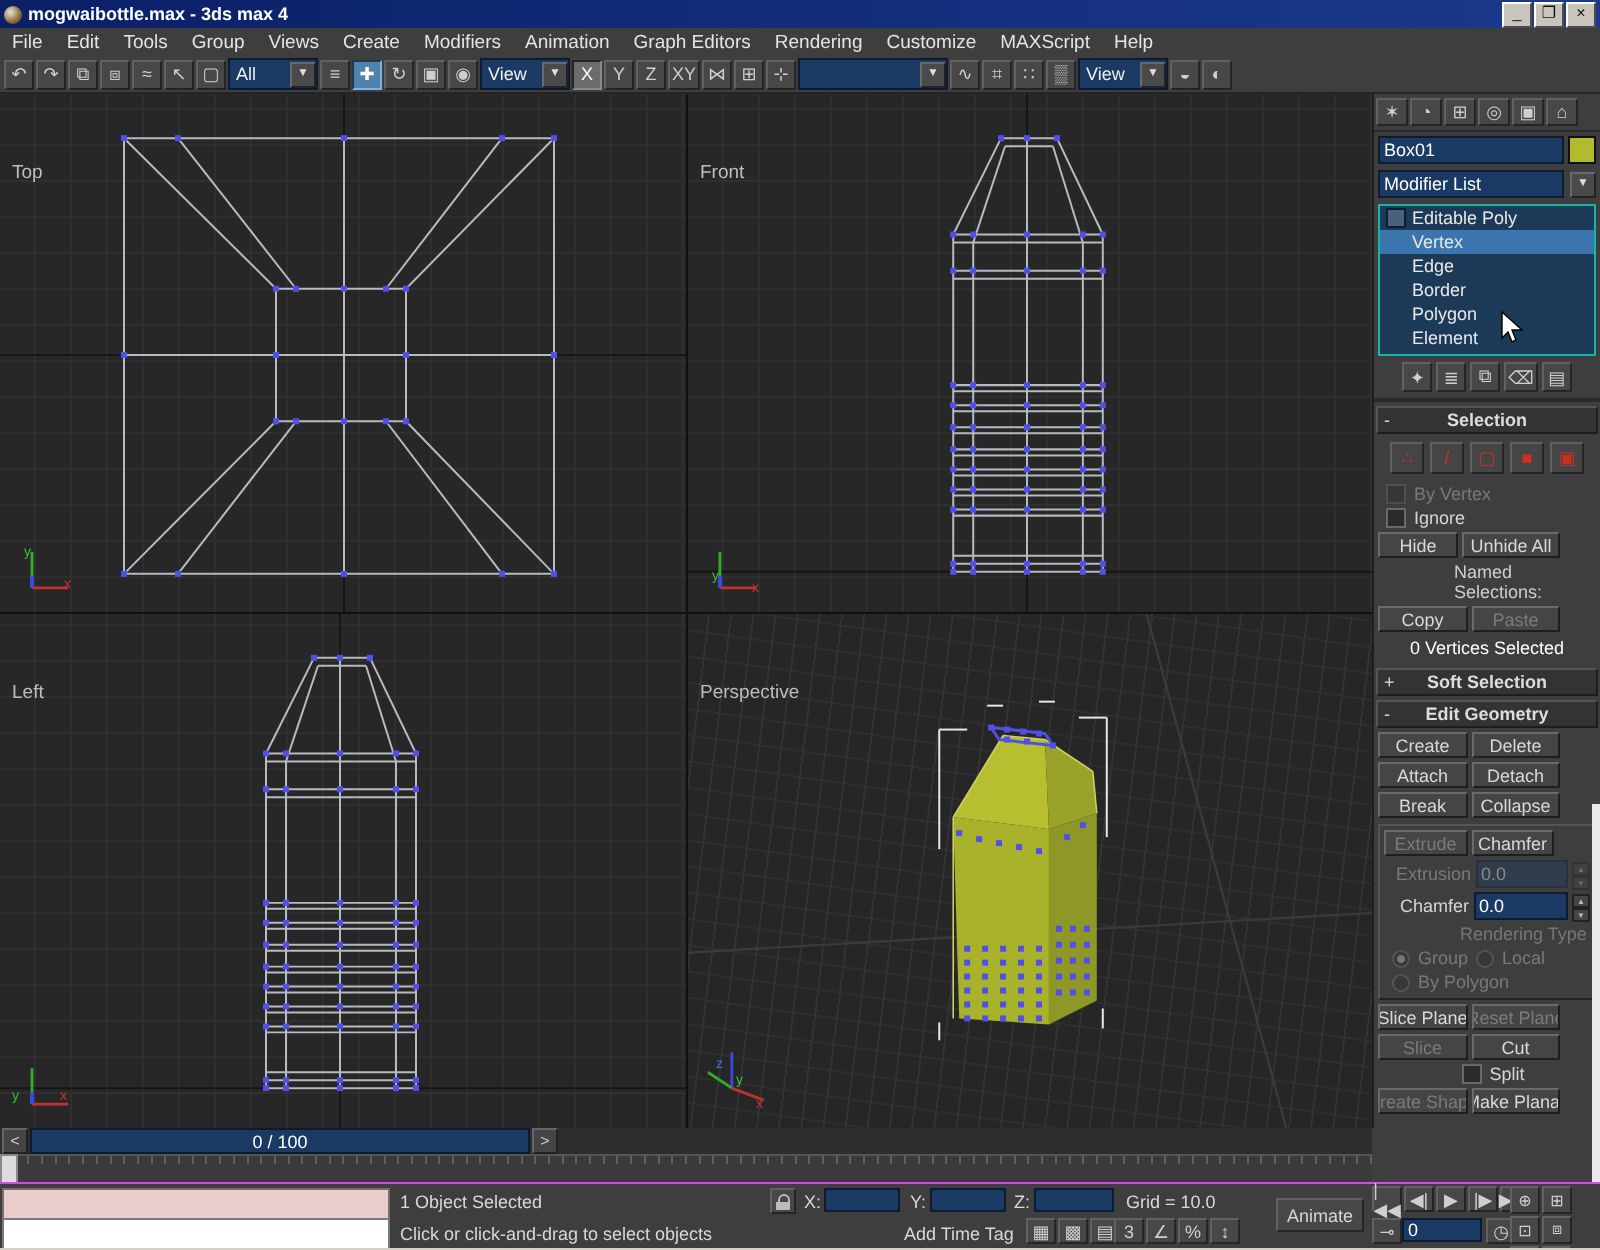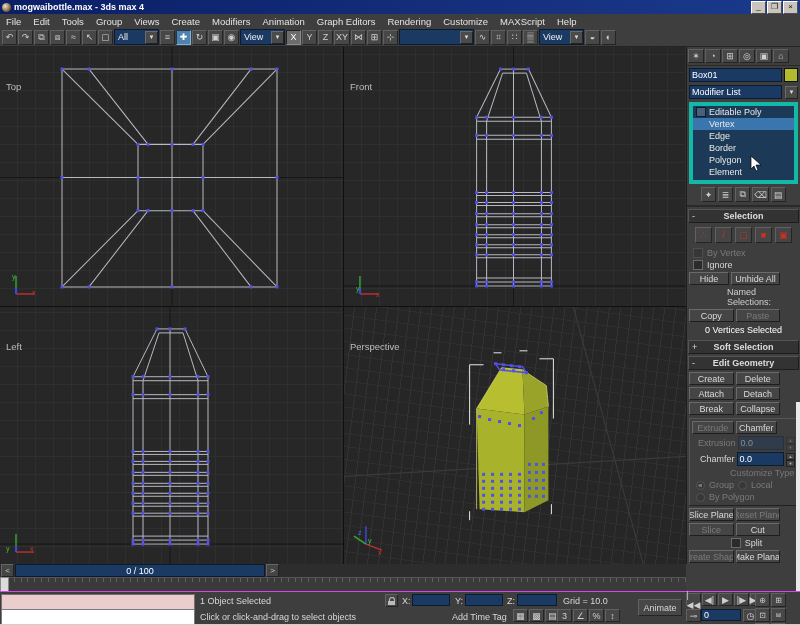--- a/index.html
+++ b/index.html
@@ -42,21 +42,21 @@
   .axl{position:absolute;font-size:7px;z-index:6;}
   
   .panel{position:absolute;left:686px;top:47px;width:114px;height:517px;background:#3e3e3e;border-left:1px solid #1e1e1e;box-sizing:border-box;}
   .ptabs{display:flex;gap:1px;padding:2px 1px;border-bottom:1px solid #2a2a2a;}
   .ptabs .tbtn{width:16px;height:14px;}
   .namerow{display:flex;align-items:center;gap:2px;margin:2px 2px 0 2px;}
   .field{background:#1a3a63;color:#fff;height:12px;border:1px solid #0b1b30;display:flex;align-items:center;
     padding:0 2px;font-size:9px;overflow:hidden;white-space:nowrap;}
   .swatch{width:12px;height:12px;background:#b2ba2e;border:1px solid #111;}
   .ddp{display:flex;align-items:center;margin:3px 2px 0 2px;}
-  .stack{margin:3px 2px 0 2px;background:#1c3a57;border:4px solid #14b8a6;height:74px;overflow:hidden;}
+  .stack{margin:3px 2px 0 2px;background:#1c3a57;border:1px solid #14b8a6;height:74px;overflow:hidden;}
   .stackrow{height:12px;display:flex;align-items:center;gap:3px;padding-left:3px;color:#e8e8e8;white-space:nowrap;}
   .stackrow.sub{padding-left:16px;}
   .stackrow.sel{background:#3a76ad;}
   .sicon{width:8px;height:8px;background:#49617c;border:1px solid #0d1d30;flex:none;}
   .stools{display:flex;gap:2px;justify-content:center;padding:3px 0;border-bottom:2px solid #2a2a2a;}
   .roll{margin:2px 1px 0 1px;height:12px;background:#333;border:1px solid;border-color:#555 #1d1d1d #1d1d1d #555;
     display:flex;align-items:center;justify-content:center;font-weight:bold;color:#ddd;position:relative;font-size:9px;}
   .roll .pm{position:absolute;left:3px;font-weight:normal;}
   .sobrow{display:flex;gap:3px;justify-content:flex-start;padding:4px 0 3px 8px;}
   .sob{width:15px;height:14px;display:inline-flex;align-items:center;justify-content:center;background:#454545;
@@ -656,21 +656,21 @@
           </span>
       </div>
       <div class="fieldrow" style="padding-left:10px">
         <span>Chamfer</span>
         <span class="field" style="flex:1">0.0</span>
         <span class="sp">
             <span>▲</span>
             <span>▼</span>
           </span>
       </div>
-      <div class="plabel dim">Customize Type</div>
+      <div class="plabel dim">Rendering Type</div>
       <div class="cbrow dim">
         <span class="rb on"></span>
         <span>Group</span>
         <span class="rb"></span>
         <span>Local</span>
       </div>
       <div class="cbrow dim">
         <span class="rb"></span>
         <span>By Polygon</span>
       </div>

